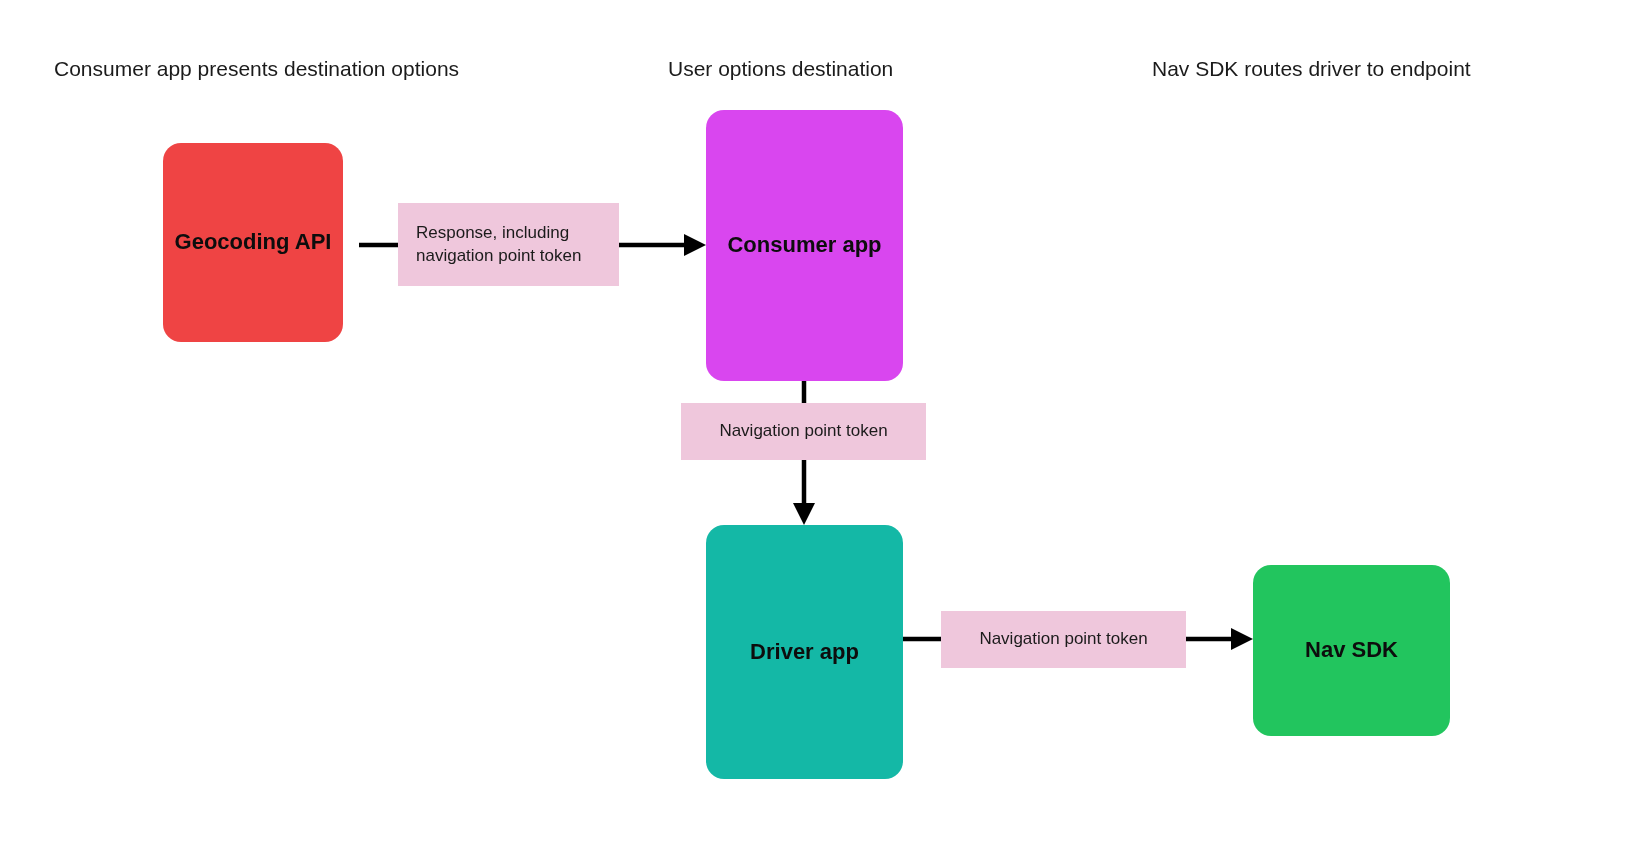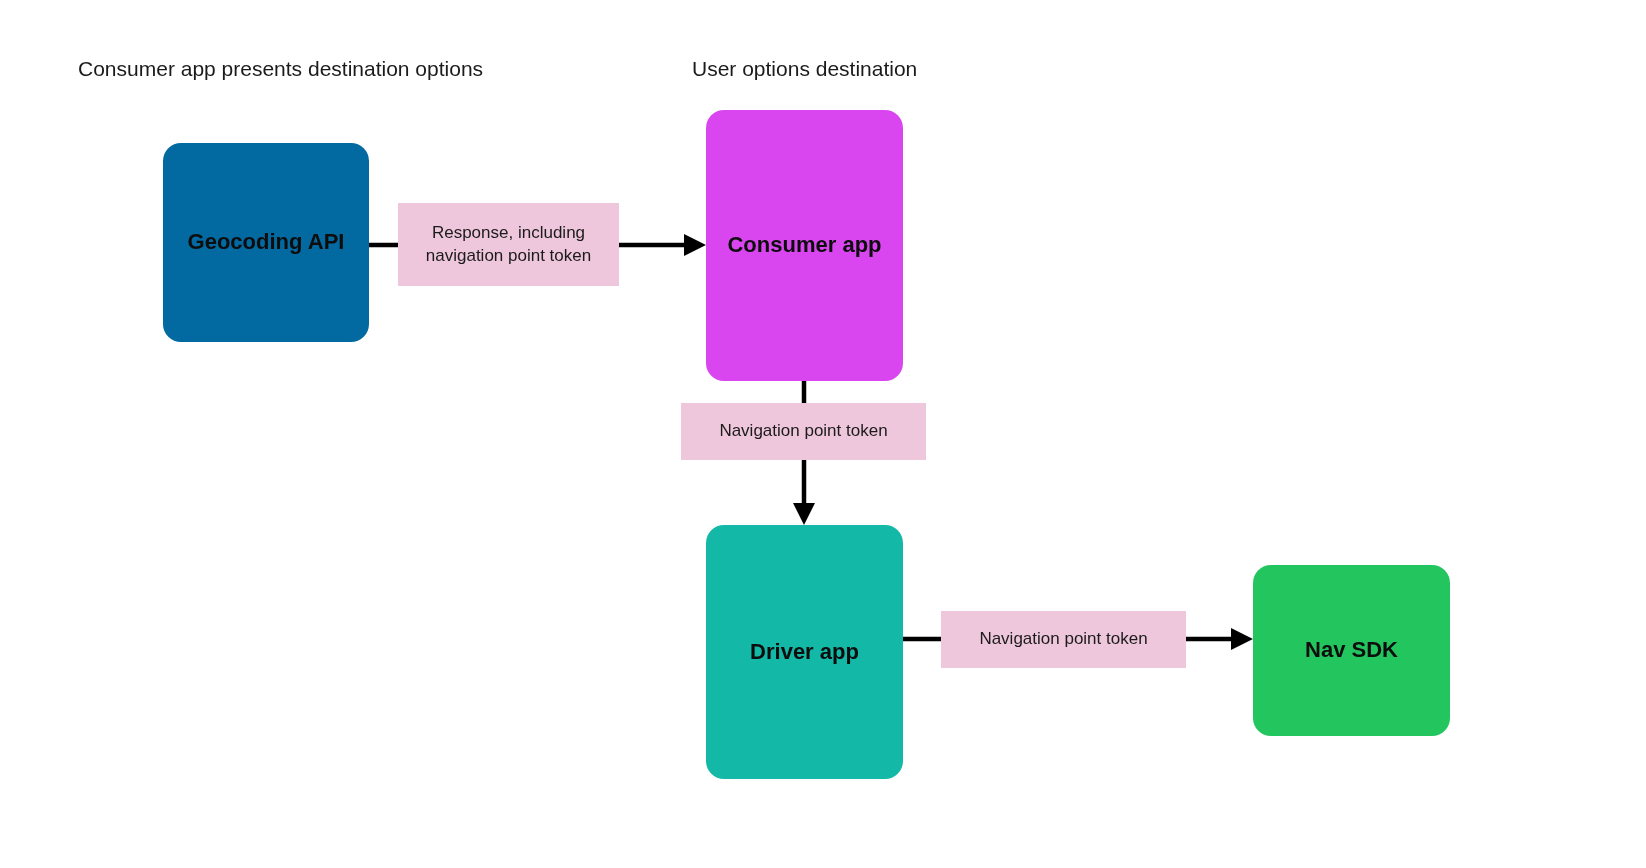--- a/index.html
+++ b/index.html
@@ -21,21 +21,20 @@
   }
 
   
   .col-header {
     position: absolute;
     font-size: 21px;
     font-weight: 400;
     color: #1b1b1b;
     white-space: nowrap;
     line-height: 1;
-    margin-left: 24px;
   }
   #hdr-consumer { left: 54px;   top: 58px; }
   #hdr-user     { left: 668px;  top: 58px; }
   #hdr-navsdk   { left: 1152px; top: 58px; }
 
   
   .node {
     position: absolute;
     border-radius: 18px;
     display: flex;
@@ -47,22 +46,22 @@
   .node-label {
     font-size: 22px;
     font-weight: bold;
     color: #0d0d0d;
     text-align: center;
     line-height: 1.2;
     user-select: none;
   }
   #node-geocoding {
     left: 163px; top: 143px;
-    width: 206px; height: 199px;
-    background: #0369a1;
+    width: 180px; height: 199px;
+    background: #ef4444;
   }
   #node-consumer {
     left: 706px; top: 110px;
     width: 197px; height: 271px;
     background: #d946ef;
   }
   #node-driver {
     left: 706px; top: 525px;
     width: 197px; height: 254px;
     background: #14b8a6;
@@ -79,23 +78,23 @@
     background: #EFC7DC;
     display: flex;
     align-items: center;
     justify-content: center;
     box-sizing: border-box;
     z-index: 4;
   }
   .edge-chip span {
     font-size: 17px;
     color: #1b1b1b;
-    text-align: center;
+    text-align: left;
     line-height: 1.32;
-    padding: 0 9px;
+    padding: 0 18px;
     user-select: none;
   }
   #chip-response {
     left: 398px; top: 203px;
     width: 221px; height: 83px;
   }
   #chip-navtoken-mid {
     left: 681px; top: 403px;
     width: 245px; height: 57px;
   }
@@ -122,20 +121,21 @@
 </style>
 </head>
 <body>
 
 <div id="canvas">
 
   <div class="col-header" id="hdr-consumer">Consumer app presents destination options</div>
 
   <div class="col-header" id="hdr-user">User options destination</div>
 
+  <div class="col-header" id="hdr-navsdk">Nav SDK routes driver to endpoint</div>
 
   <svg class="edge-svg" viewBox="0 0 1646 868" xmlns="http://www.w3.org/2000/svg">
 
     <g>
       <line class="edge-line" x1="359" y1="245" x2="690" y2="245"></line>
       <polygon class="edge-head" points="706,245 684,234 684,256"></polygon>
     </g>
 
     <g>
       <line class="edge-line" x1="804" y1="381" x2="804" y2="509"></line>

